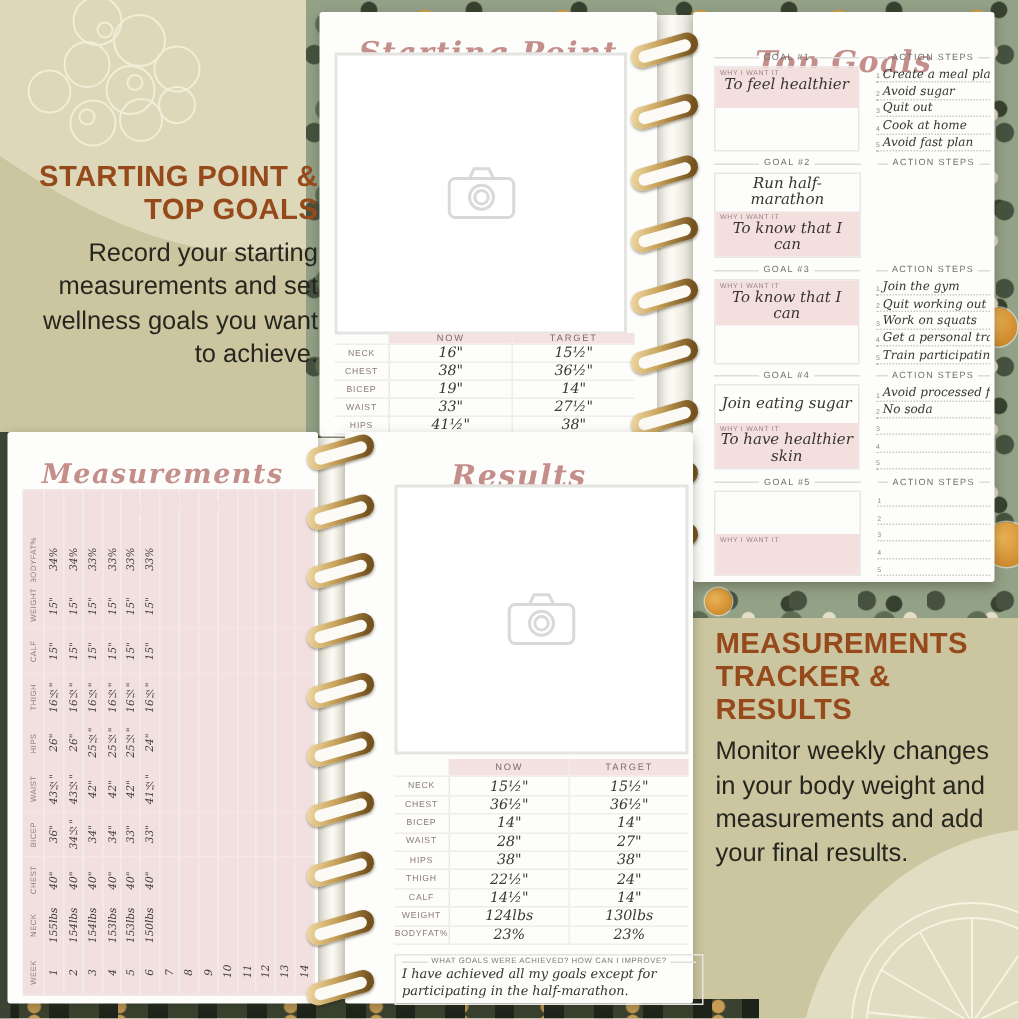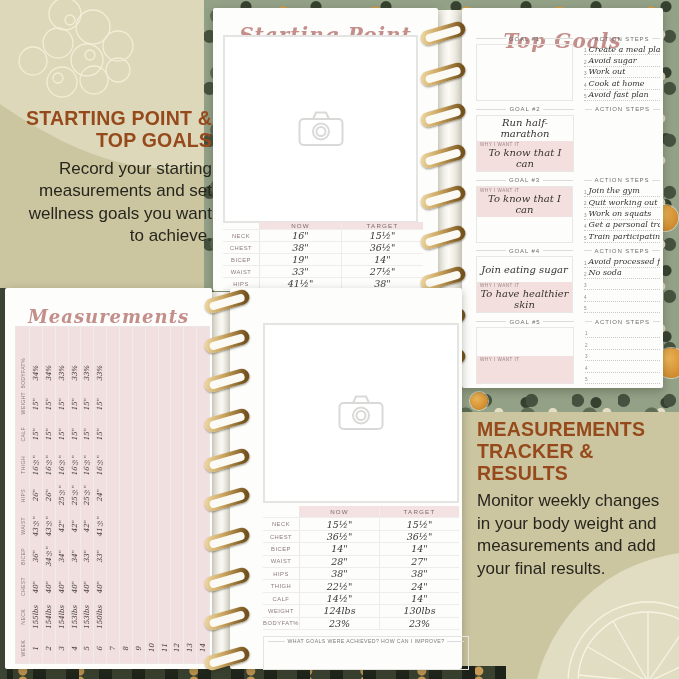--- a/index.html
+++ b/index.html
@@ -244,20 +244,24 @@
 
     <div style="display: contents;">
         <div class="goal-row">
           <div class="goal-left">
             <div class="sec-head">
                 <span class="rule"></span>
               <span class="sec-title">GOAL #1</span>
               <span class="rule"></span>
               </div>
             <div class="goal-box">
+              <div class="why">
+                <div class="why-label">WHY I WANT IT</div>
+                <div class="why-text hand">To feel healthier</div>
+              </div>
             </div>
           </div>
           <div class="goal-right">
             <div class="sec-head">
                 <span class="rule"></span>
               <span class="sec-title">ACTION STEPS</span>
               <span class="rule"></span>
               </div>
             <div class="steps">
 
@@ -266,21 +270,21 @@
                   <span class="hand">Create a meal plan</span>
                 </div>
               </div>
                 <div style="display: contents;">
                 <div class="step">
                   <span class="hand">Avoid sugar</span>
                 </div>
               </div>
                 <div style="display: contents;">
                 <div class="step">
-                  <span class="hand">Work out</span>
+                  <span class="hand">Quit out</span>
                 </div>
               </div>
                 <div style="display: contents;">
                 <div class="step">
                   <span class="hand">Cook at home</span>
                 </div>
               </div>
                 <div style="display: contents;">
                 <div class="step">
                   <span class="hand">Avoid fast plan</span>
@@ -1369,20 +1373,21 @@
                 <i class="v">14</i>
               </span>
             </div>
             </span>
         </div>
       </div>
       </div>
   </section>
 
   <section class="page page-results">
+    <h1 class="script-title" style="top:4px;font-size:20px;">Results</h1>
     <div class="photo-box" style="left:33px;top:35px;width:192px;height:176px;">
       <svg width="46" height="36" viewBox="0 0 46 36" fill="none" stroke="#d9d9d7" stroke-width="2">
         <rect x="1.5" y="8" width="43" height="26" rx="4"></rect>
         <path d="M15 8 L18 1.5 H28 L31 8"></path>
         <circle cx="23" cy="20.5" r="8"></circle>
         <circle cx="23" cy="20.5" r="4.5"></circle>
       </svg>
     </div>
     <div class="mtable" style="left:33px;top:218px;width:196px;height:124px;">
       <div class="mt-row mt-head">
@@ -1483,20 +1488,21 @@
               </span>
           </div>
         </div></div>
     </div>
     <div class="note-box">
       <div class="note-q">
           <span class="rule"></span>
         <span>WHAT GOALS WERE ACHIEVED? HOW CAN I IMPROVE?</span>
         <span class="rule"></span>
         </div>
+      <div class="note-a hand">I have achieved all my goals except for participating in the half-marathon.</div>
     </div>
   </section>
 
   <div class="spiral spiral-bottom">
     <div class="coil"></div>
     <div class="coil"></div>
     <div class="coil"></div>
     <div class="coil"></div>
     <div class="coil"></div>
     <div class="coil"></div>

